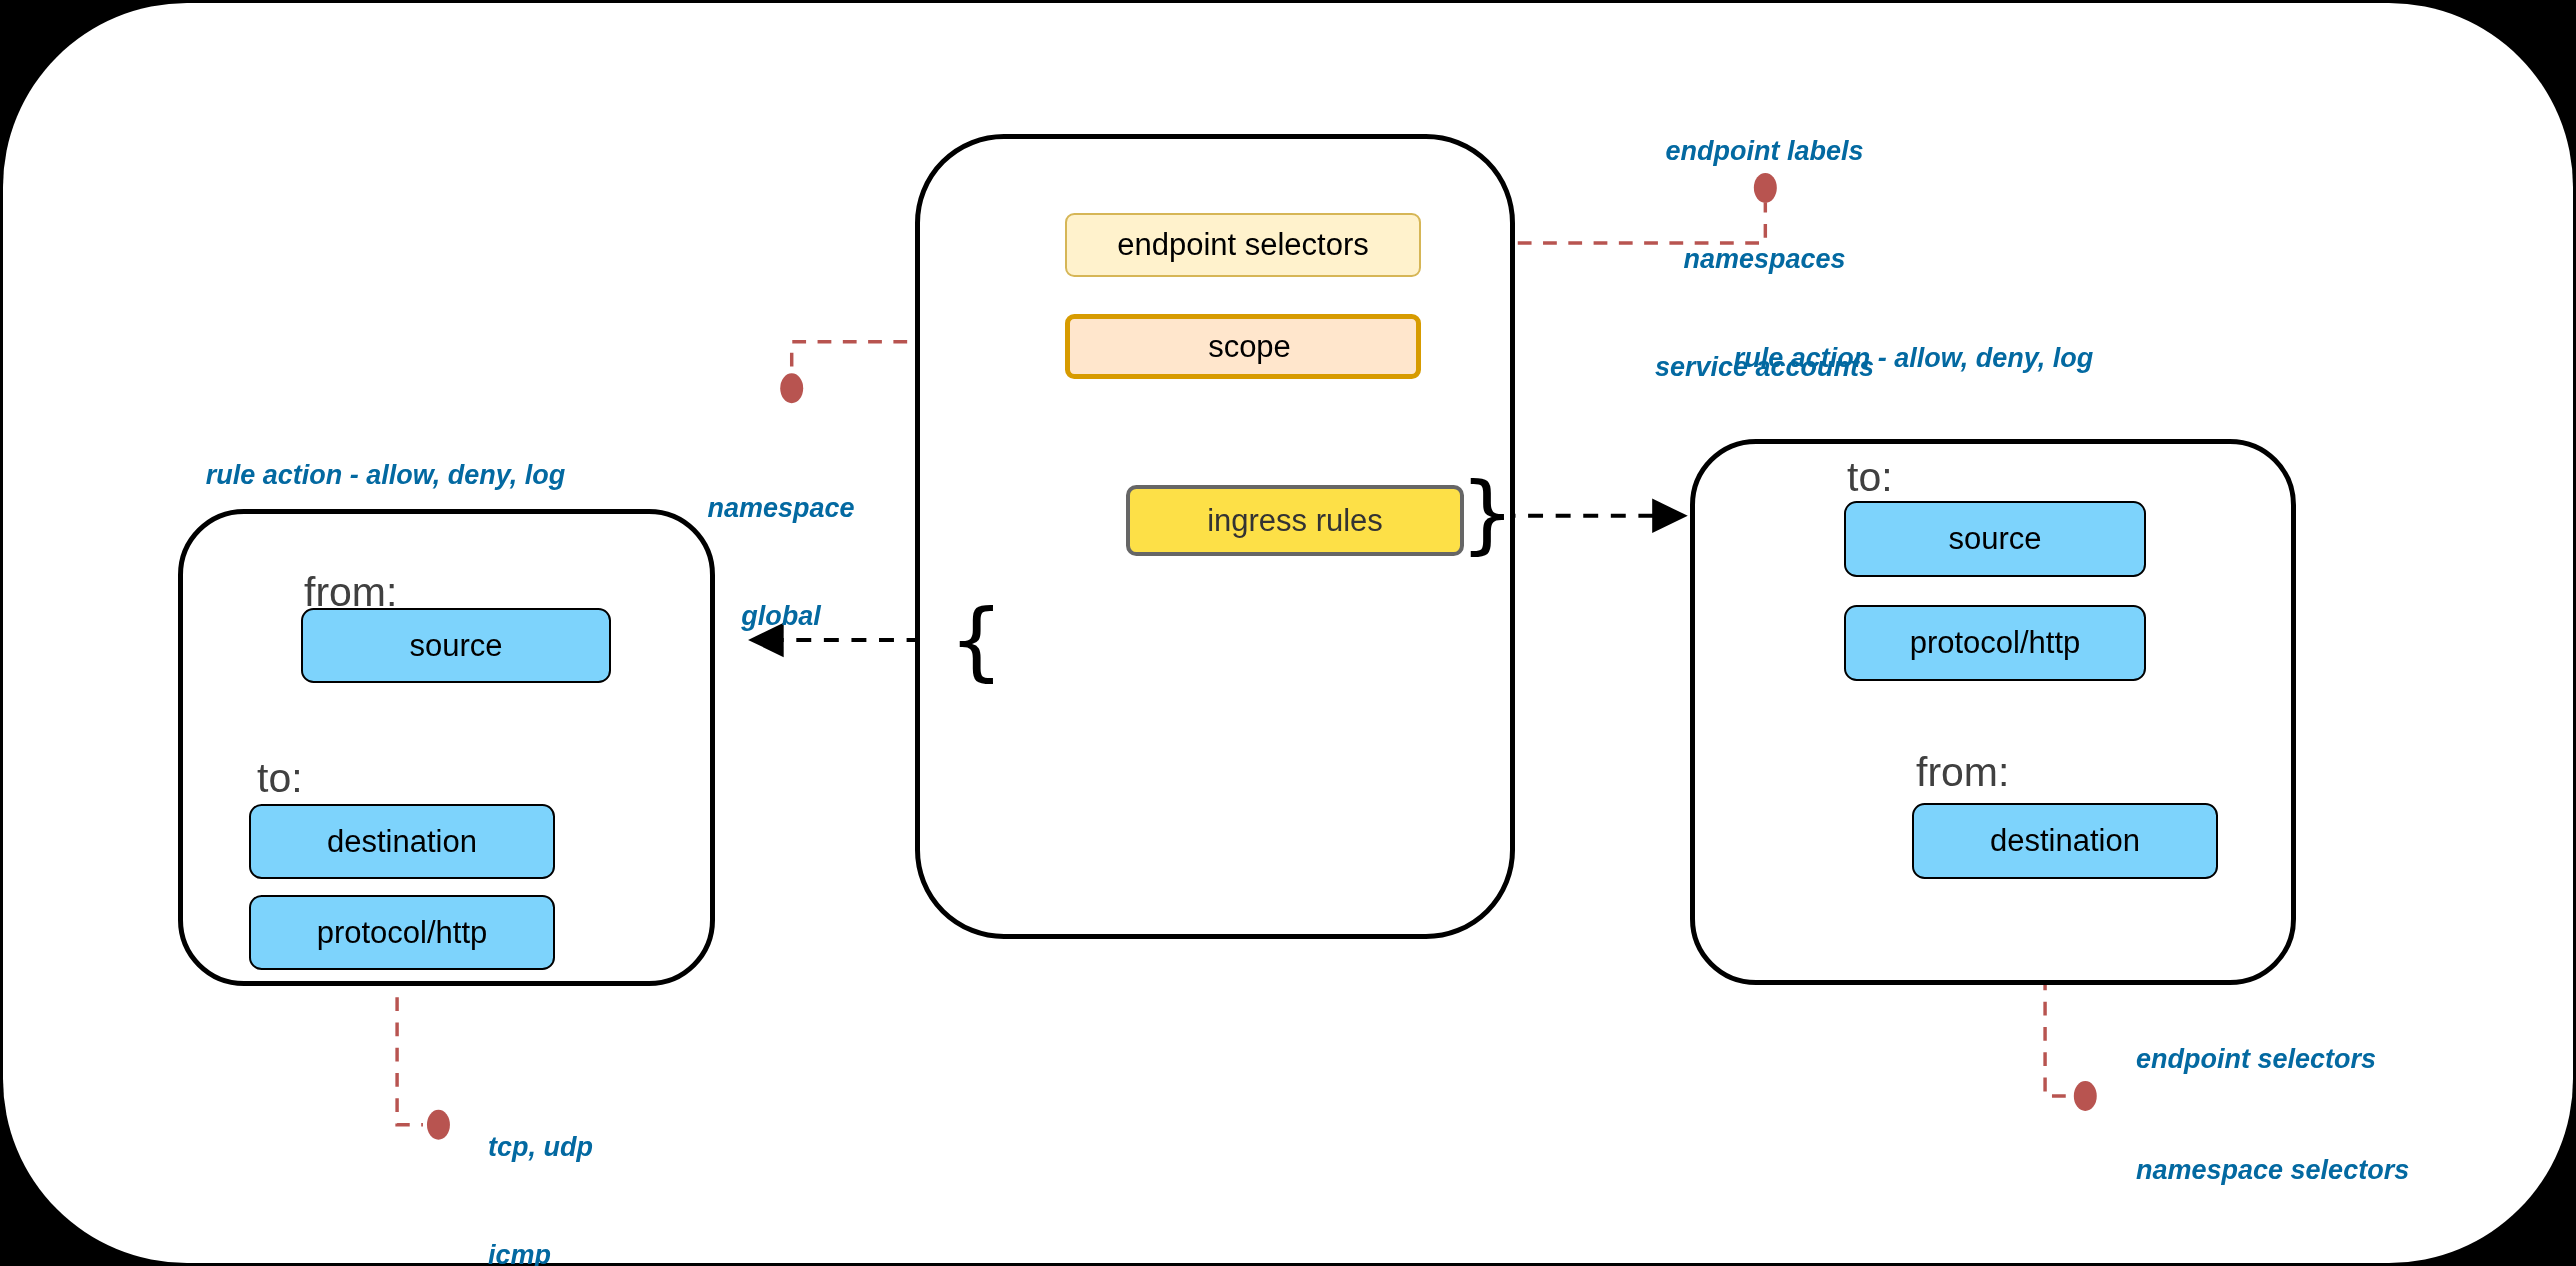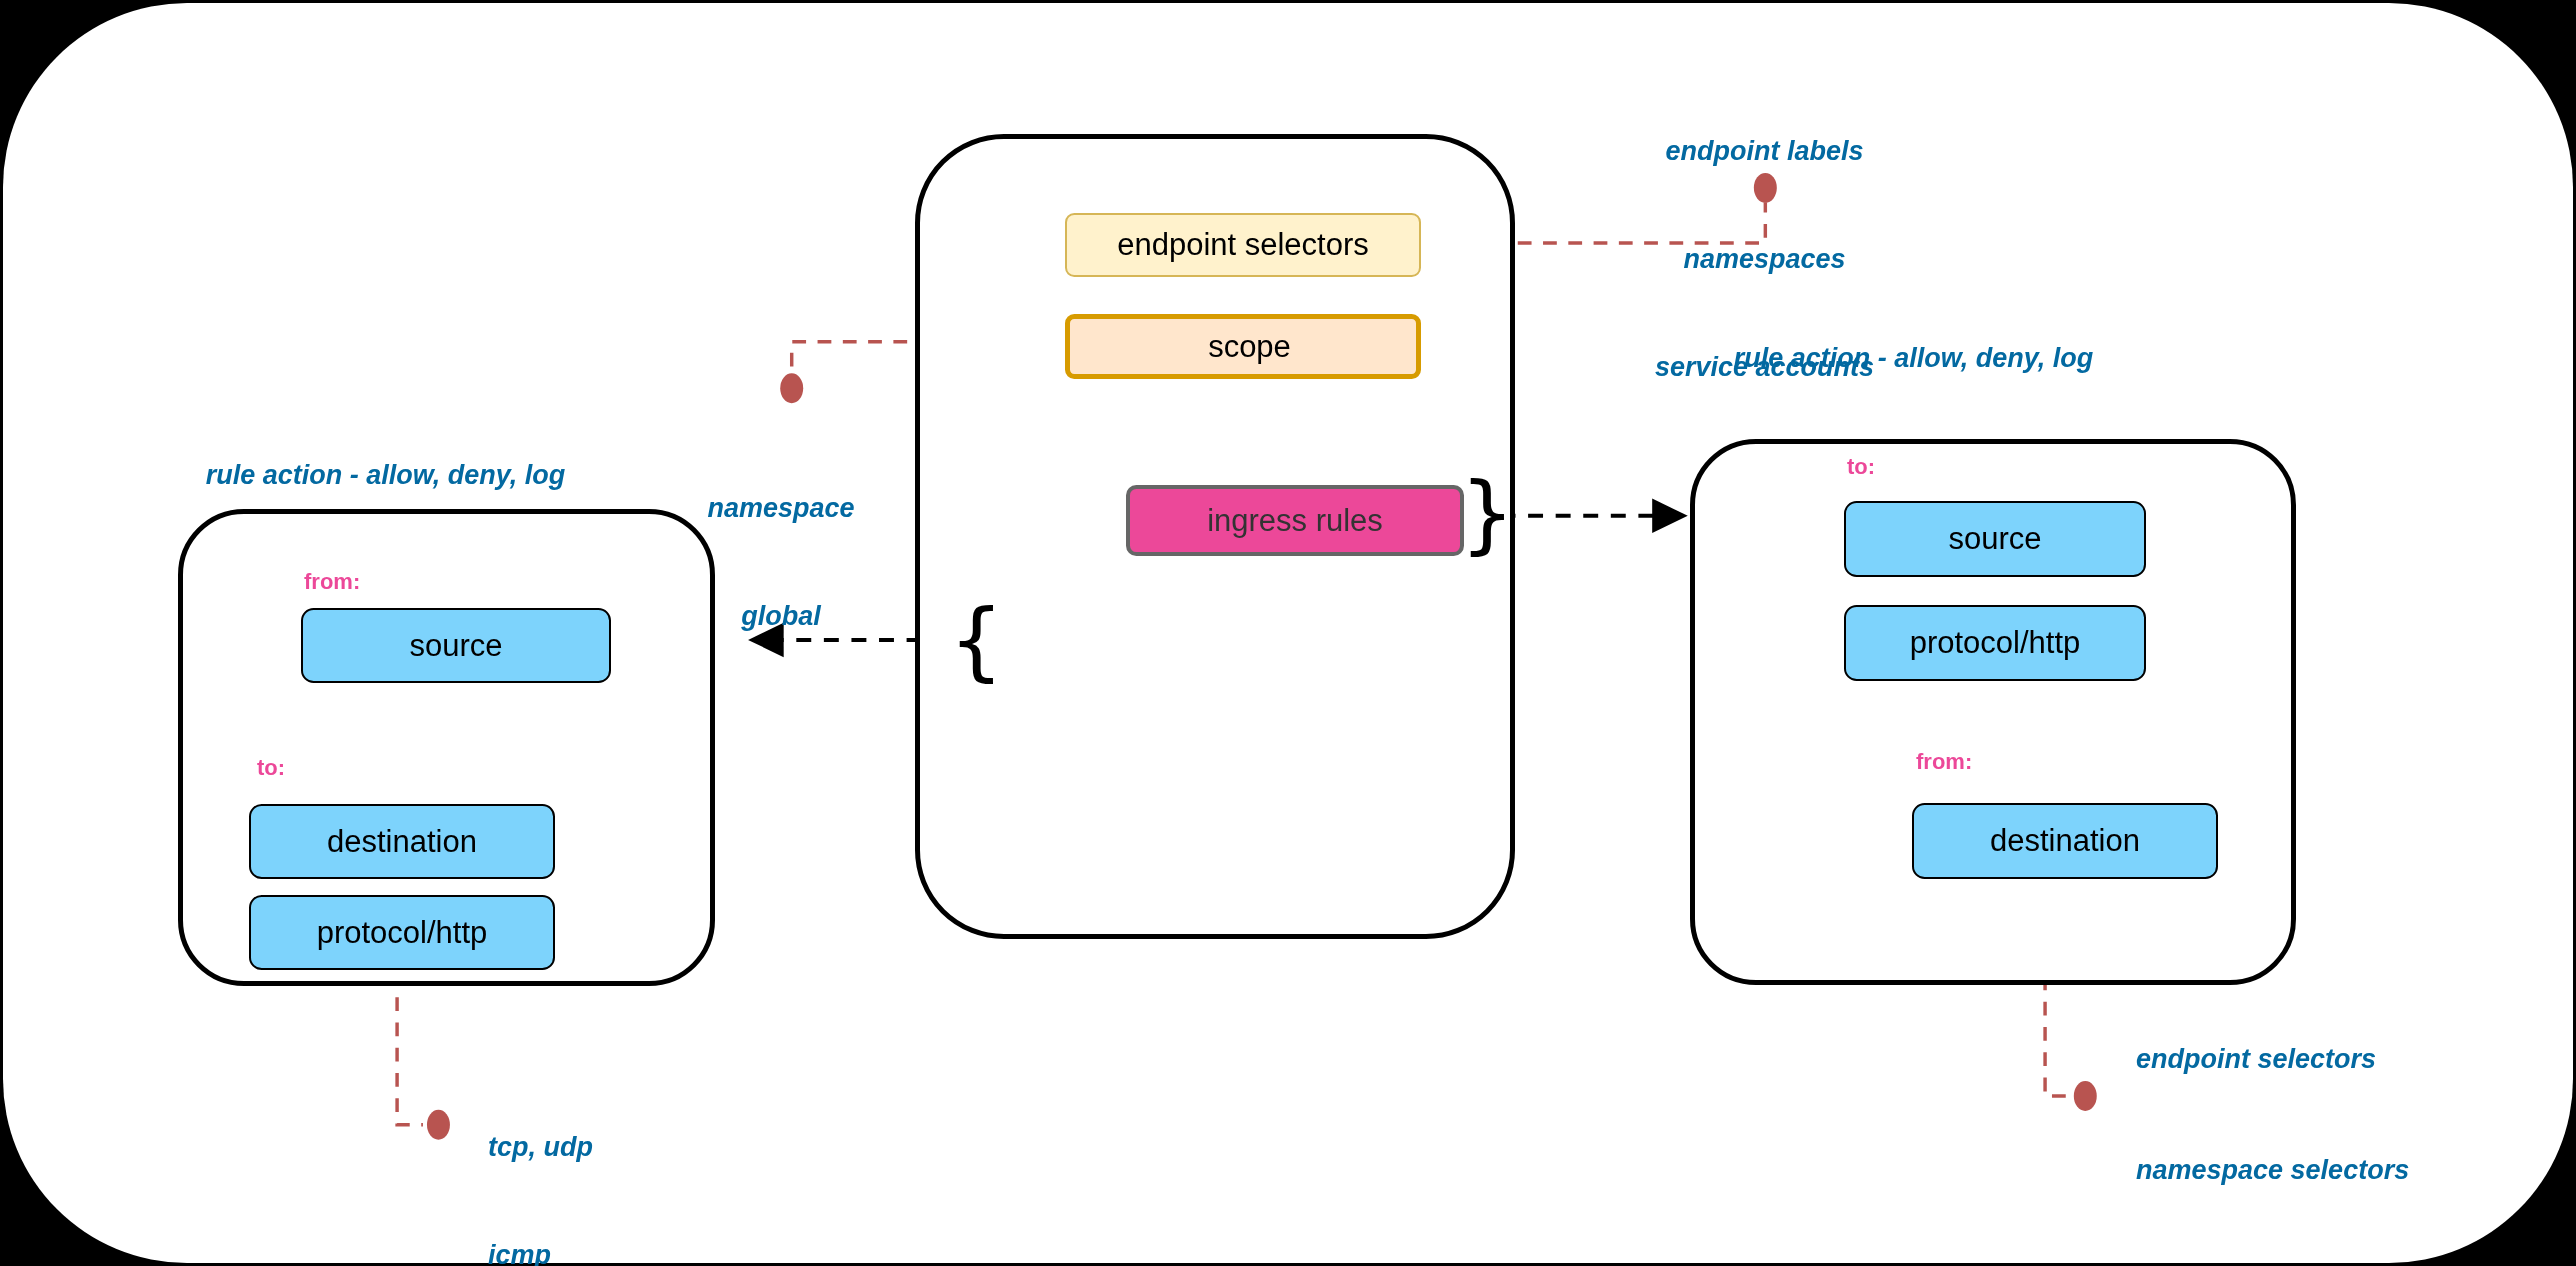--- a/index.html
+++ b/index.html
@@ -9,24 +9,24 @@
   
   .big-box{position:absolute;background:#fff;border:5.7px solid #000;border-radius:66px;box-sizing:border-box;}
   #center-panel{left:915px;top:134px;width:600px;height:805px;border-radius:89px;}
   #left-panel{left:178px;top:509px;width:537px;height:477px;}
   #right-panel{left:1690px;top:439px;width:606px;height:546px;}
   
   .node{position:absolute;box-sizing:border-box;display:flex;align-items:center;justify-content:center;
         font-size:31px;color:#000;white-space:nowrap;}
   .node.yellow{background:#FFF2CC;border:2.9px solid #D6B656;border-radius:9.2px;}
   .node.orange{background:#FFE6CC;border:5.2px solid #D79B00;border-radius:9.2px;}
-  .node.gray{background:#ec4899;border:4.6px solid #666666;border-radius:10.3px;color:#333333;}
+  .node.gray{background:#fde047;border:4.6px solid #666666;border-radius:10.3px;color:#333333;}
   .node.plain{background:#7dd3fc;border:2.9px solid #000;border-radius:12.6px;}
   
-  .field-label{position:absolute;font-size:22px;color:#ec4899;white-space:nowrap;font-weight:bold;}
+  .field-label{position:absolute;font-size:41px;color:#404040;white-space:nowrap;}
   .red-note{position:absolute;color:#0369a1;font-weight:bold;font-style:italic;font-size:27px;
             line-height:36px;white-space:pre;}
   .red-note.centered{text-align:center;}
   .red-note div{white-space:nowrap;}
   .brace{position:absolute;font-size:86px;line-height:92px;color:#000;
          font-family:"DejaVu Sans","Liberation Sans",sans-serif;}
   svg.overlay{position:absolute;left:0;top:0;width:2576px;height:1266px;pointer-events:none;}
 </style>
 </head>
 <body>

